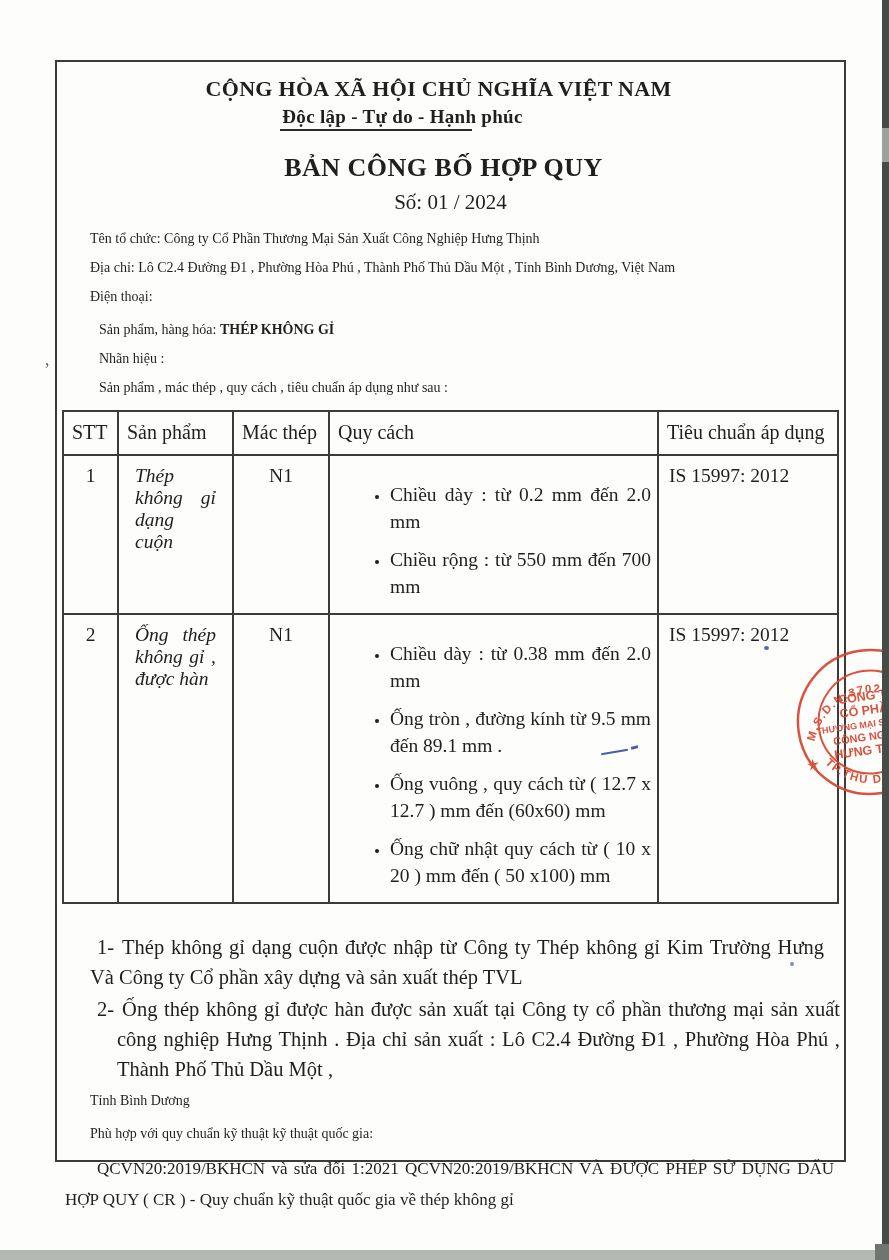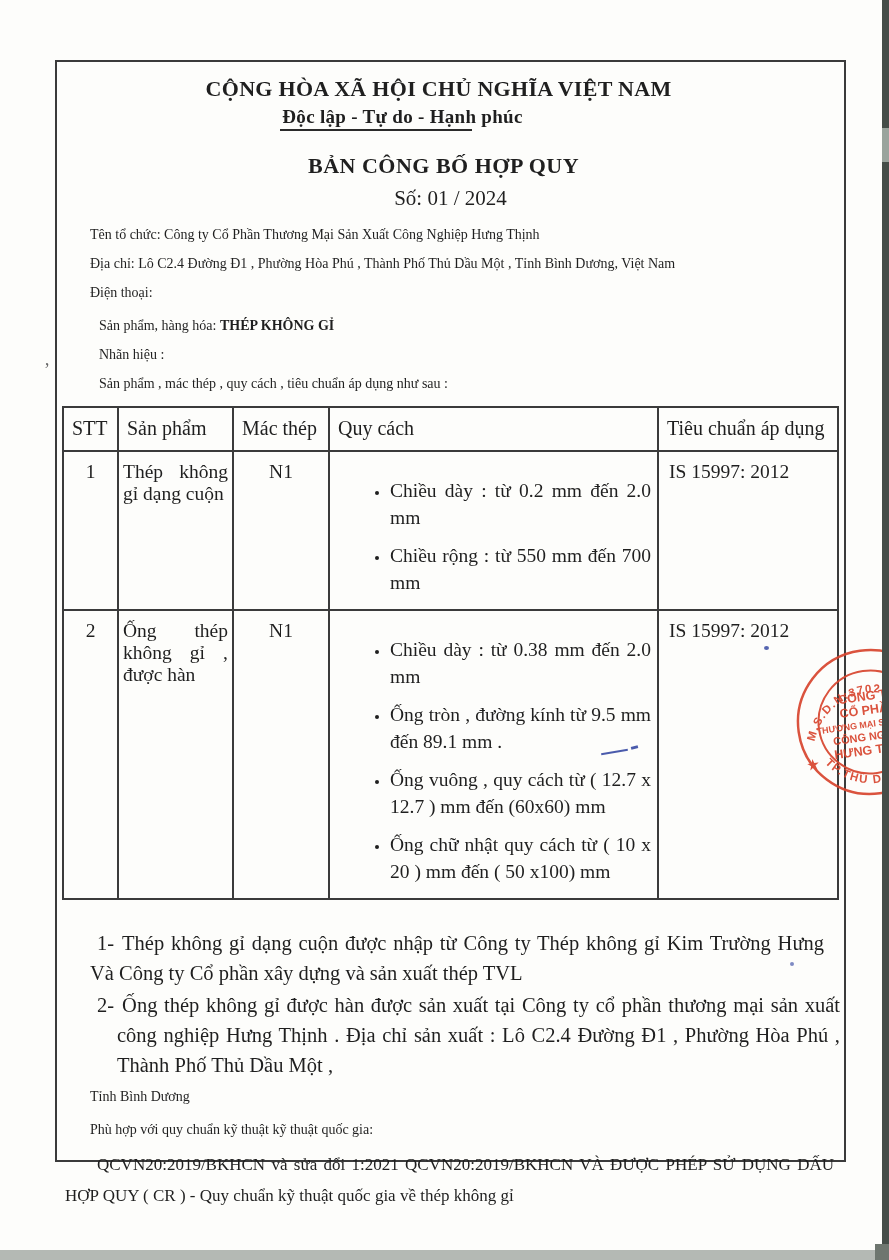--- a/index.html
+++ b/index.html
@@ -25,41 +25,41 @@
     border:2px solid #3b3b3b; box-sizing:border-box;
     padding-top:14px;
   }
 
   .center { text-align:center; }
   .motto1 { margin:0; font-size:22px; font-weight:bold; letter-spacing:0.3px; transform:translateX(-12px); }
   .motto2-wrap { margin-top:4px; transform:translateX(-48px); }
   .motto2 { margin:0; font-size:19px; font-weight:bold; letter-spacing:0.3px; }
   .motto-underline { width:192px; height:2px; background:#2a2a2a; margin:1px auto 0; transform:translateX(-27px); }
 
-  .doc-title { margin:22px 0 0 0; font-size:22px; font-weight:bold; letter-spacing:0.5px; transform:translateX(-7px); }
+  .doc-title { margin:22px 0 0 0; font-size:26px; font-weight:bold; letter-spacing:0.5px; transform:translateX(-7px); }
   .doc-number { margin:7px 0 0 0; font-size:21px; }
 
   p.body-line { margin:0 20px 0 33px; font-size:14px; line-height:29px; }
   p.jst { text-align:justify; }
   #org-line { margin-top:9px; }
   #product-line, #brand-line, #intro-line { margin-left:42px; }
   #product-line { margin-top:4px; }
   .bold { font-weight:bold;text-align:center; }
 
   table.spec {
     border-collapse:collapse; table-layout:fixed;
     margin:8px 0 0 5px; width:775px;
     font-size:19.5px;
   }
   table.spec th, table.spec td { border:2px solid #3b3b3b; vertical-align:top; }
   table.spec th { font-weight:normal; text-align:left; padding:9px 8px; height:24px; font-size:20px; }
   th.h-stt { text-align:center; padding-left:2px; padding-right:2px; }
   td { padding:6px 8px; }
   td.c-stt { text-align:center; padding-top:9px; }
-  td.c-sp  { text-align:justify; padding:9px 4px; }
+  td.c-sp  { text-align:justify; padding:9px 16px;font-style:italic; }
   td.c-mt  { text-align:center; padding-top:9px; }
   td.c-qc  { padding:2px 2px 2px 0; }
   td.c-qc ul { margin:23px 0 0 0; padding:0 4px 0 60px; }
   td.c-qc li { margin-bottom:11px; line-height:27px; text-align:justify; }
   td.c-qc li::marker { font-size:15px; }
   td.c-tc  { padding:9px 4px 0 10px; }
   tbody tr:nth-child(1) td { height:84px; }
   tbody tr:nth-child(2) td { height:226px; }
 
   .note { font-size:20.5px; line-height:30px; text-align:justify; }

